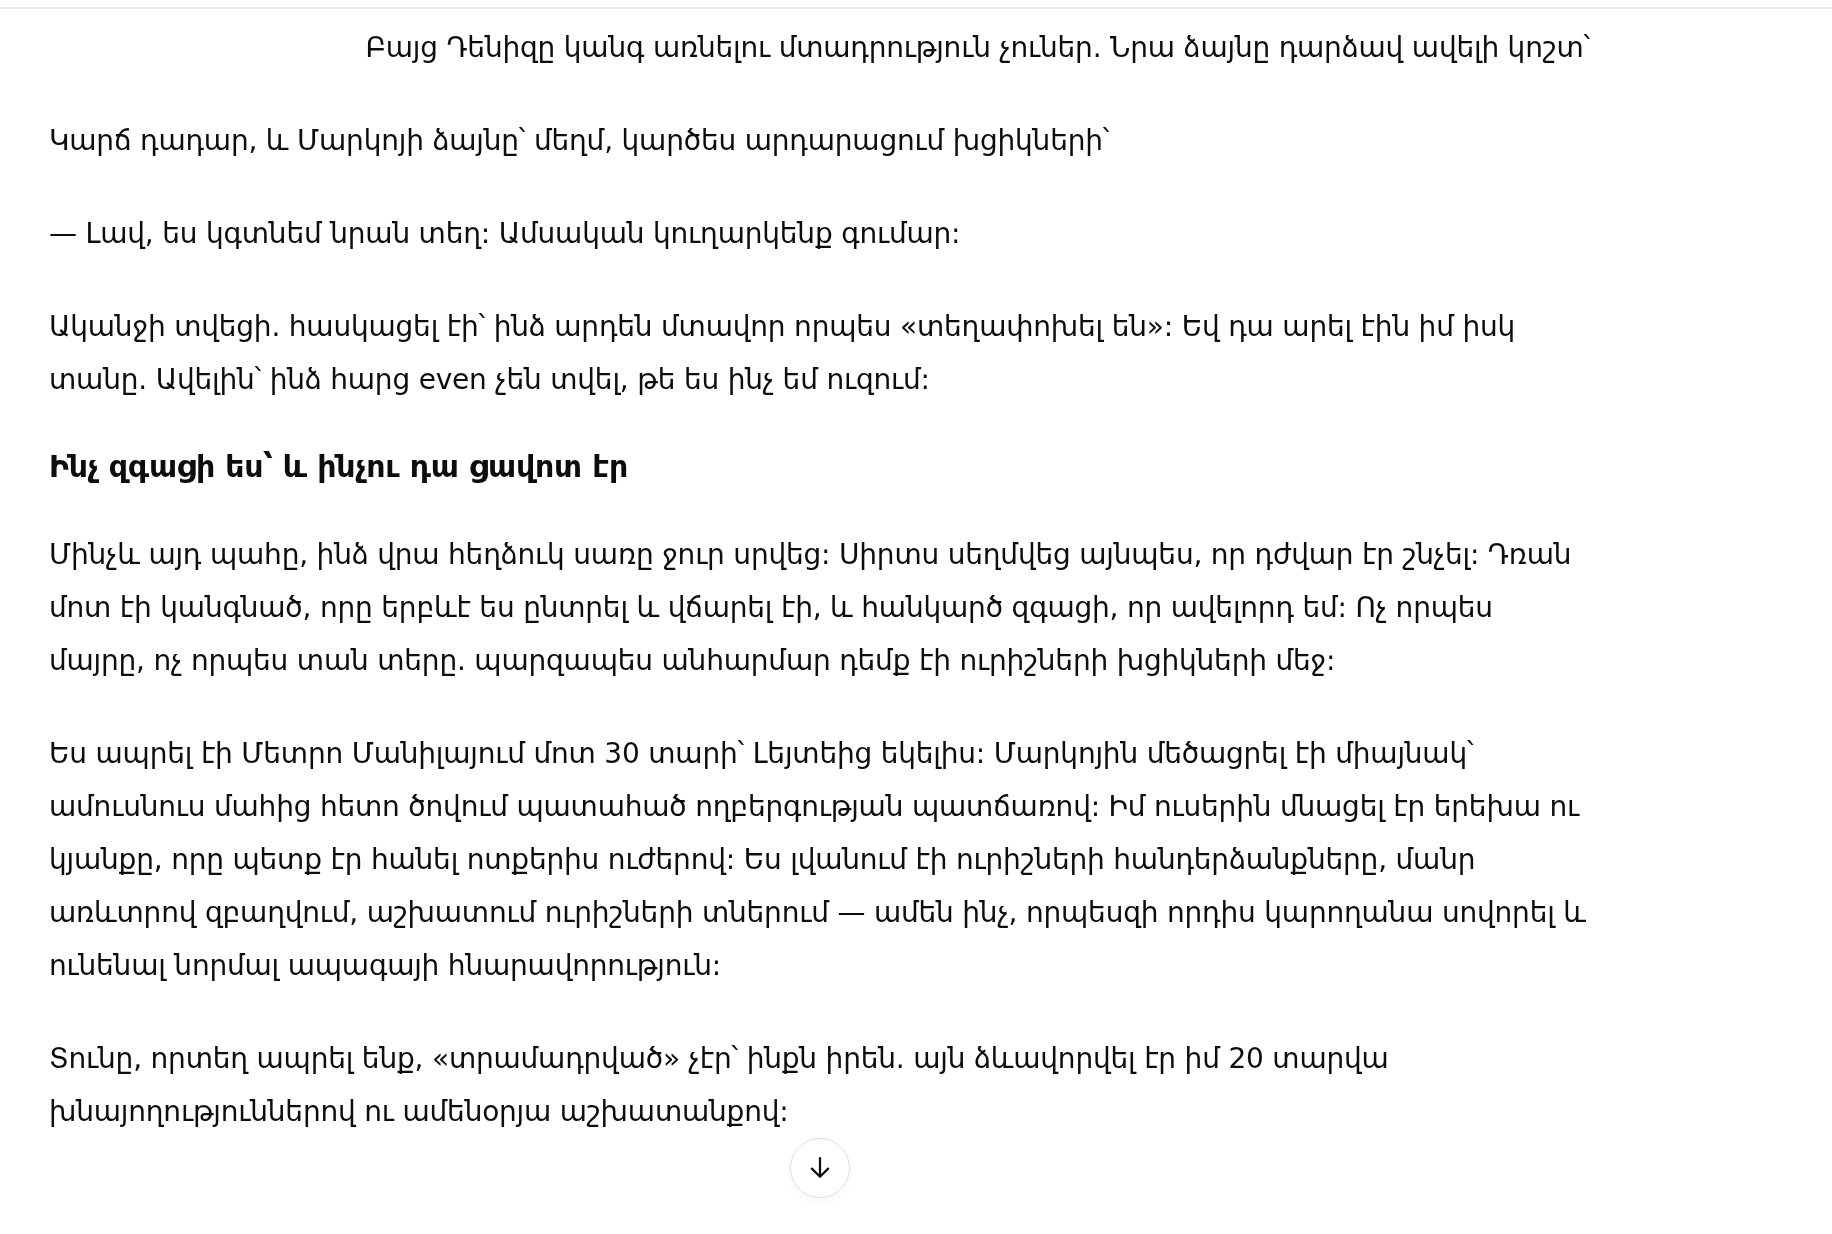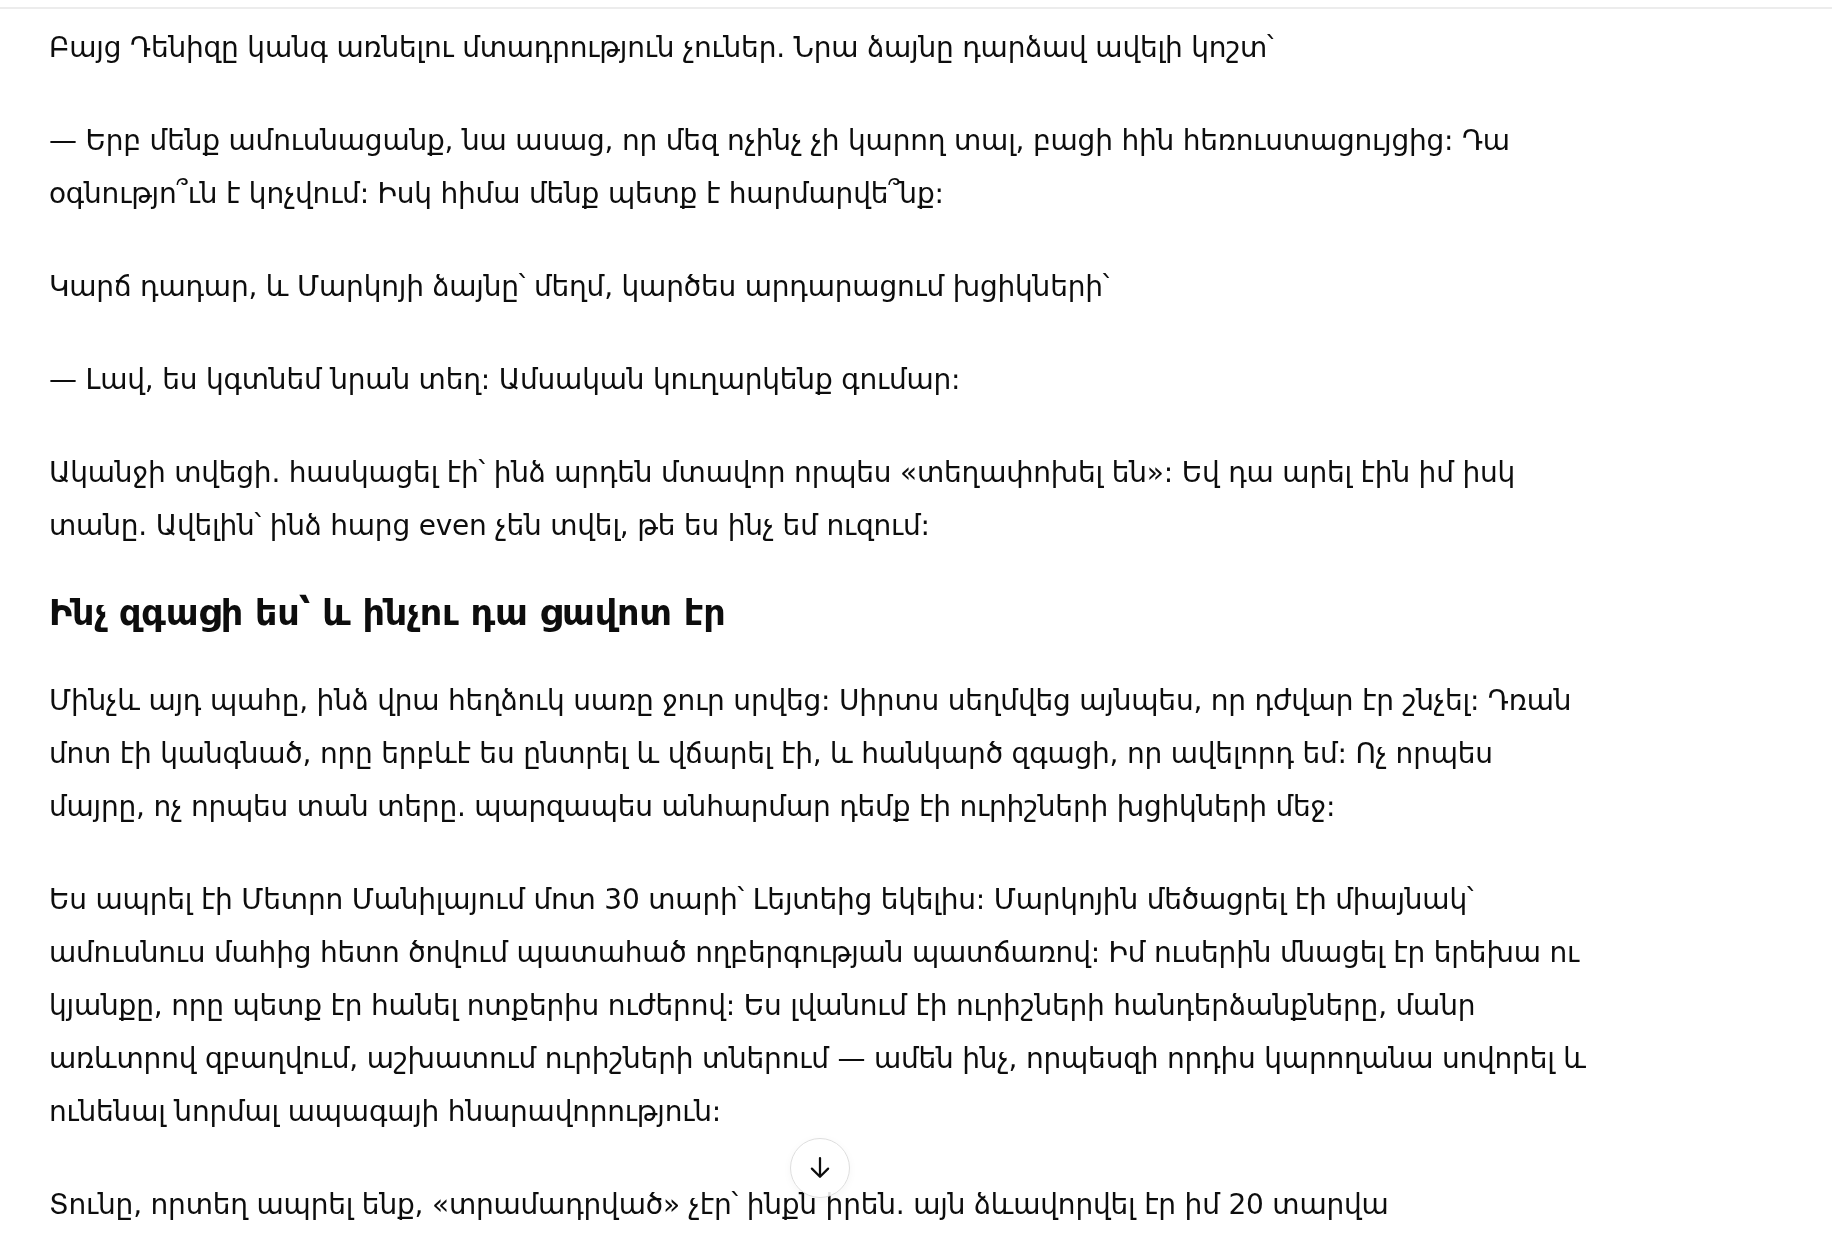--- a/index.html
+++ b/index.html
@@ -30,27 +30,27 @@
     position: absolute;
     left: 49px;
     top: 0;
     width: 1541px;
     padding-top: 21px;
     font-size: 28px;
     line-height: 53px;
     letter-spacing: -0.2px;
     color: #0d0d0d;
   }
-  .content > :first-child { margin-top: 0; }
+  .content > :first-child { margin-top: 0; text-align: right; }
   .content p {
     margin: 40px 0;
   }
   .content h2 {
     margin: 16px 0 26px 0;
-    font-size: 35px;
+    font-size: 30px;
     line-height: 42px;
     font-weight: 700;
     letter-spacing: -0.2px;
   }
   .scroll-btn {
     position: absolute;
     left: 790px;
     top: 1138px;
     width: 60px;
     height: 60px;
@@ -71,21 +71,20 @@
 </style>
 </head>
 <body>
 
 <div class="viewport">
 
   <div class="top-divider"></div>
 
   <div class="content">
     <p>Բայց Դենիզը կանգ առնելու մտադրություն չուներ. Նրա ձայնը դարձավ ավելի կոշտ՝</p>
-    <p>— Երբ մենք ամուսնացանք, նա ասաց, որ մեզ ոչինչ չի կարող տալ, բացի հին հեռուստացույցից: Դա օգնությո՞ւն է կոչվում: Իսկ հիմա մենք պետք է հարմարվե՞նք:</p>
     <p>Կարճ դադար, և Մարկոյի ձայնը՝ մեղմ, կարծես արդարացում խցիկների՝</p>
     <p>— Լավ, ես կգտնեմ նրան տեղ: Ամսական կուղարկենք գումար:</p>
     <p>Ականջի տվեցի. հասկացել էի՝ ինձ արդեն մտավոր որպես «տեղափոխել են»: Եվ դա արել էին իմ իսկ տանը. Ավելին՝ ինձ հարց even չեն տվել, թե ես ինչ եմ ուզում:</p>
     <h2>Ինչ զգացի ես՝ և ինչու դա ցավոտ էր</h2>
     <p>Մինչև այդ պահը, ինձ վրա հեղձուկ սառը ջուր սրվեց: Սիրտս սեղմվեց այնպես, որ դժվար էր շնչել: Դռան մոտ էի կանգնած, որը երբևէ ես ընտրել և վճարել էի, և հանկարծ զգացի, որ ավելորդ եմ: Ոչ որպես մայրը, ոչ որպես տան տերը. պարզապես անհարմար դեմք էի ուրիշների խցիկների մեջ:</p>
     <p>Ես ապրել էի Մետրո Մանիլայում մոտ 30 տարի՝ Լեյտեից եկելիս: Մարկոյին մեծացրել էի միայնակ՝ ամուսնուս մահից հետո ծովում պատահած ողբերգության պատճառով: Իմ ուսերին մնացել էր երեխա ու կյանքը, որը պետք էր հանել ոտքերիս ուժերով: Ես լվանում էի ուրիշների հանդերձանքները, մանր առևտրով զբաղվում, աշխատում ուրիշների տներում — ամեն ինչ, որպեսզի որդիս կարողանա սովորել և ունենալ նորմալ ապագայի հնարավորություն:</p>
     <p>Տունը, որտեղ ապրել ենք, «տրամադրված» չէր՝ ինքն իրեն. այն ձևավորվել էր իմ 20 տարվա խնայողություններով ու ամենօրյա աշխատանքով:</p>
   </div>
 
   <button class="scroll-btn">

